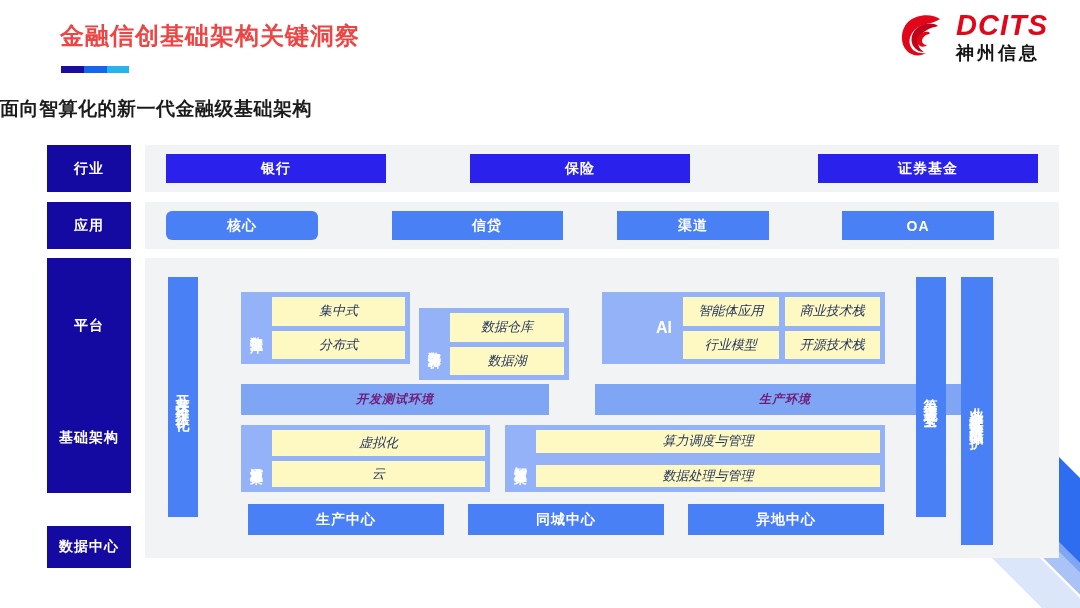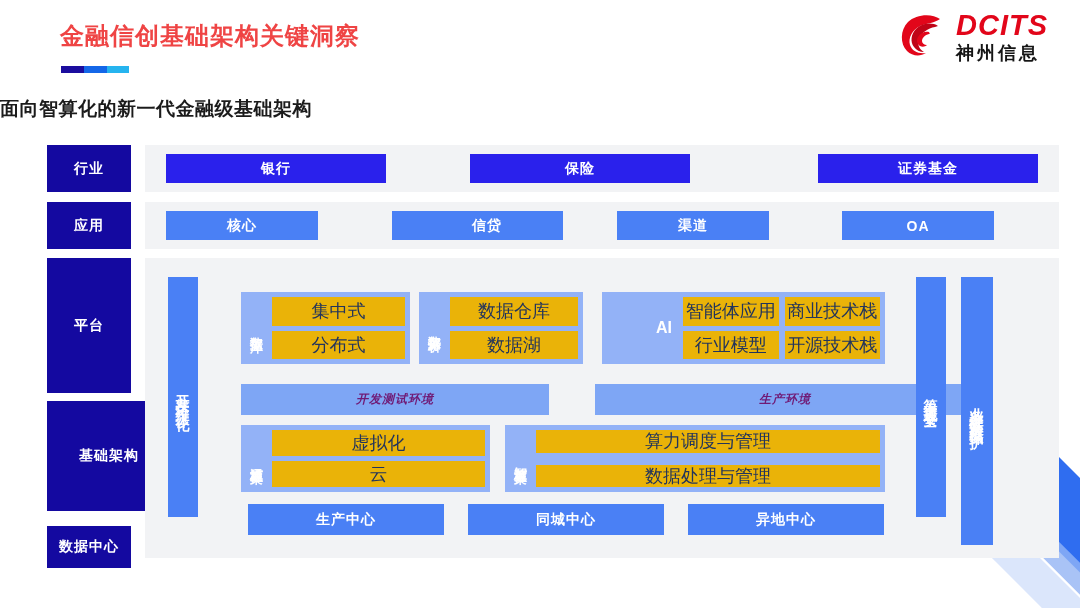--- a/index.html
+++ b/index.html
@@ -69,23 +69,23 @@
   .group{position:absolute;background:#93b2f7;display:flex;align-items:stretch;padding:5px;box-sizing:border-box;gap:6px;}
   .group-lbl{
     color:#fff;font-size:13px;font-weight:bold;
     writing-mode:vertical-rl;letter-spacing:1px;
     display:flex;align-items:center;justify-content:center;width:20px;flex:none;
   }
   .group-lbl.horiz{writing-mode:horizontal-tb;width:26px;font-size:16px;letter-spacing:0;margin-left:44px;}
   .group-body{flex:1;display:flex;flex-direction:column;gap:5px;}
   .group-row{flex:1;display:flex;gap:6px;}
   .cell{
-    flex:1;background:#eab308;color:#22345c;
-    display:flex;align-items:center;justify-content:center;
-    font-size:18px;line-height:1.25;text-align:center;
+    flex:1;background:#fef9c3;color:#22345c;
+    display:flex;align-items:center;justify-content:center;
+    font-size:13px;line-height:1.25;text-align:center;font-style:italic;
   }
 
   .envbar{
     position:absolute;background:#7ea6f5;color:#701a75;
     display:flex;align-items:center;justify-content:center;
     font-size:12px;font-weight:bold;letter-spacing:1px;font-style:italic;
   }
   .dcbar{
     position:absolute;background:#4a80f5;color:#fff;
     display:flex;align-items:center;justify-content:center;
@@ -135,46 +135,46 @@
   <div class="subtitle">面向智算化的新一代金融级基础架构</div>
 
   <div class="lbl" style="left:47px;top:145px;width:84px;height:47px;">行业</div>
   <div class="panel" style="left:145px;top:145px;width:914px;height:47px;"></div>
   <div class="chip chip-industry" style="position:absolute;left:166px;top:154px;width:220px;height:29px;">银行</div>
   <div class="chip chip-industry" style="position:absolute;left:470px;top:154px;width:220px;height:29px;">保险</div>
   <div class="chip chip-industry" style="position:absolute;left:774px;top:154px;width:220px;height:29px;margin-left:44px;">证券基金</div>
 
   <div class="lbl" style="left:47px;top:202px;width:84px;height:47px;">应用</div>
   <div class="panel" style="left:145px;top:202px;width:914px;height:47px;"></div>
-  <div class="chip chip-app" style="position:absolute;left:166px;top:211px;width:152px;height:29px;">核心</div>
+  <div class="chip chip-app" style="position:absolute;left:166px;top:211px;width:152px;height:29px;border-radius:6px;">核心</div>
   <div class="chip chip-app" style="position:absolute;left:392px;top:211px;width:152px;height:29px;padding-left:19px;">信贷</div>
   <div class="chip chip-app" style="position:absolute;left:617px;top:211px;width:152px;height:29px;">渠道</div>
   <div class="chip chip-app" style="position:absolute;left:842px;top:211px;width:152px;height:29px;">OA</div>
 
   <div class="lbl" style="left:47px;top:258px;width:84px;height:135px;">平台</div>
-  <div class="lbl" style="left:47px;top:401px;width:84px;height:110px;padding-left:20px;">基础架构</div>
+  <div class="lbl" style="left:47px;top:383px;width:84px;height:110px;">基础架构</div>
   <div class="lbl" style="left:47px;top:526px;width:84px;height:42px;">数据中心</div>
 
   <div class="panel" style="left:145px;top:258px;width:914px;height:300px;"></div>
 
   <div class="vbar" style="left:168px;top:277px;width:30px;height:240px;">开发运维一体化</div>
 
   <div class="group" style="left:241px;top:292px;width:169px;height:72px;">
     <div class="group-lbl">数据库</div>
     <div class="group-body">
       <div class="group-row">
           <div class="cell">集中式</div>
         </div>
       <div class="group-row">
           <div class="cell">分布式</div>
         </div>
     </div>
   </div>
 
-  <div class="group" style="left:419px;top:292px;width:164px;height:72px;">
+  <div class="group" style="left:419px;top:308px;width:150px;height:72px;">
     <div class="group-lbl">数据分析</div>
     <div class="group-body">
       <div class="group-row">
           <div class="cell">数据仓库</div>
         </div>
       <div class="group-row">
           <div class="cell">数据湖</div>
         </div>
     </div>
   </div>

